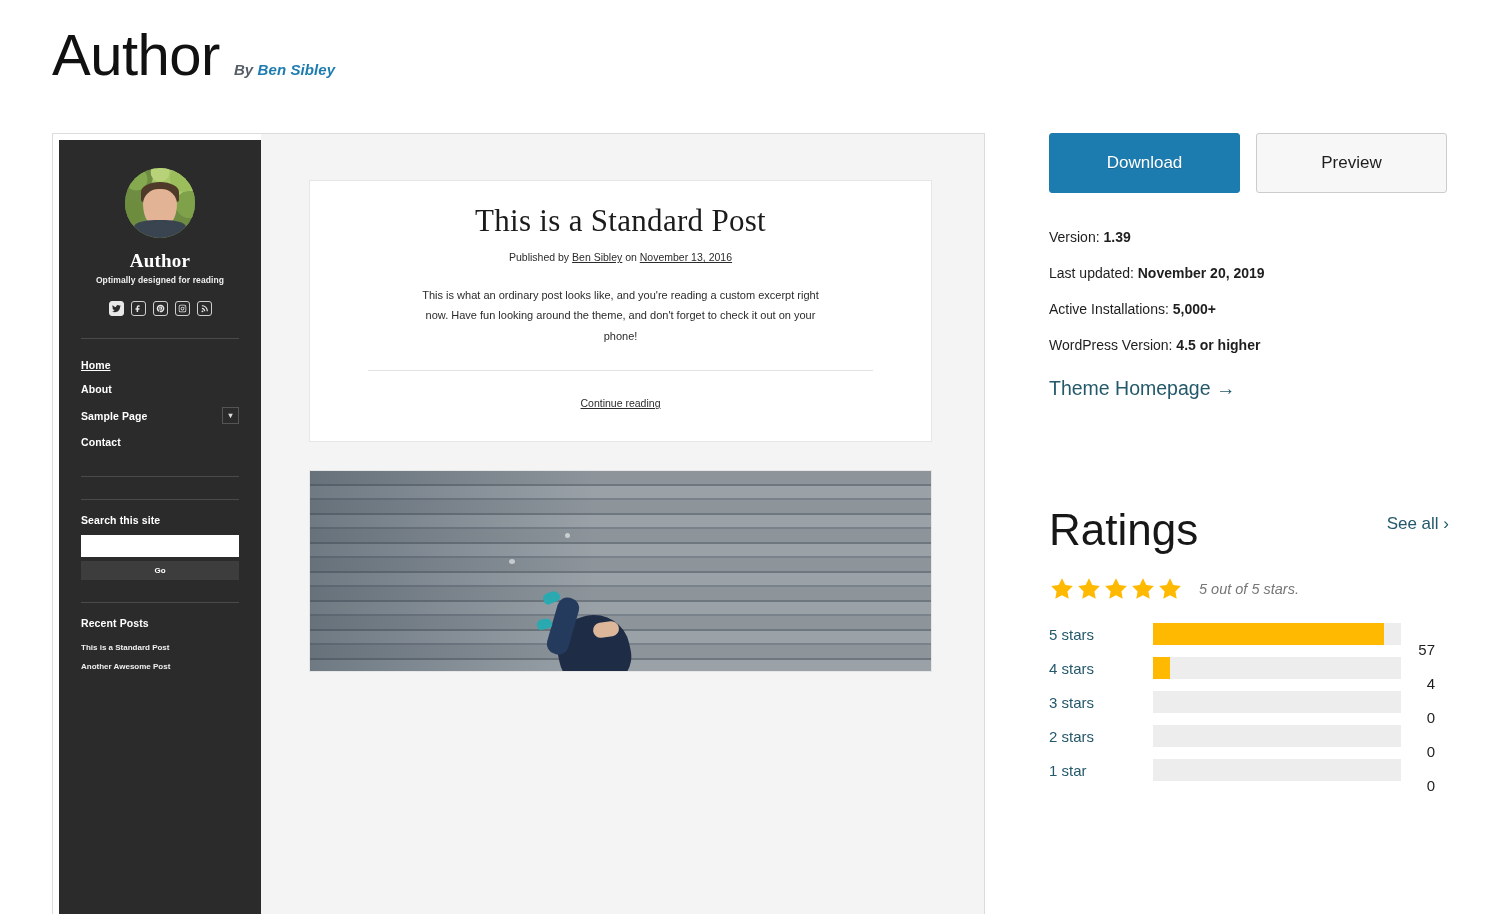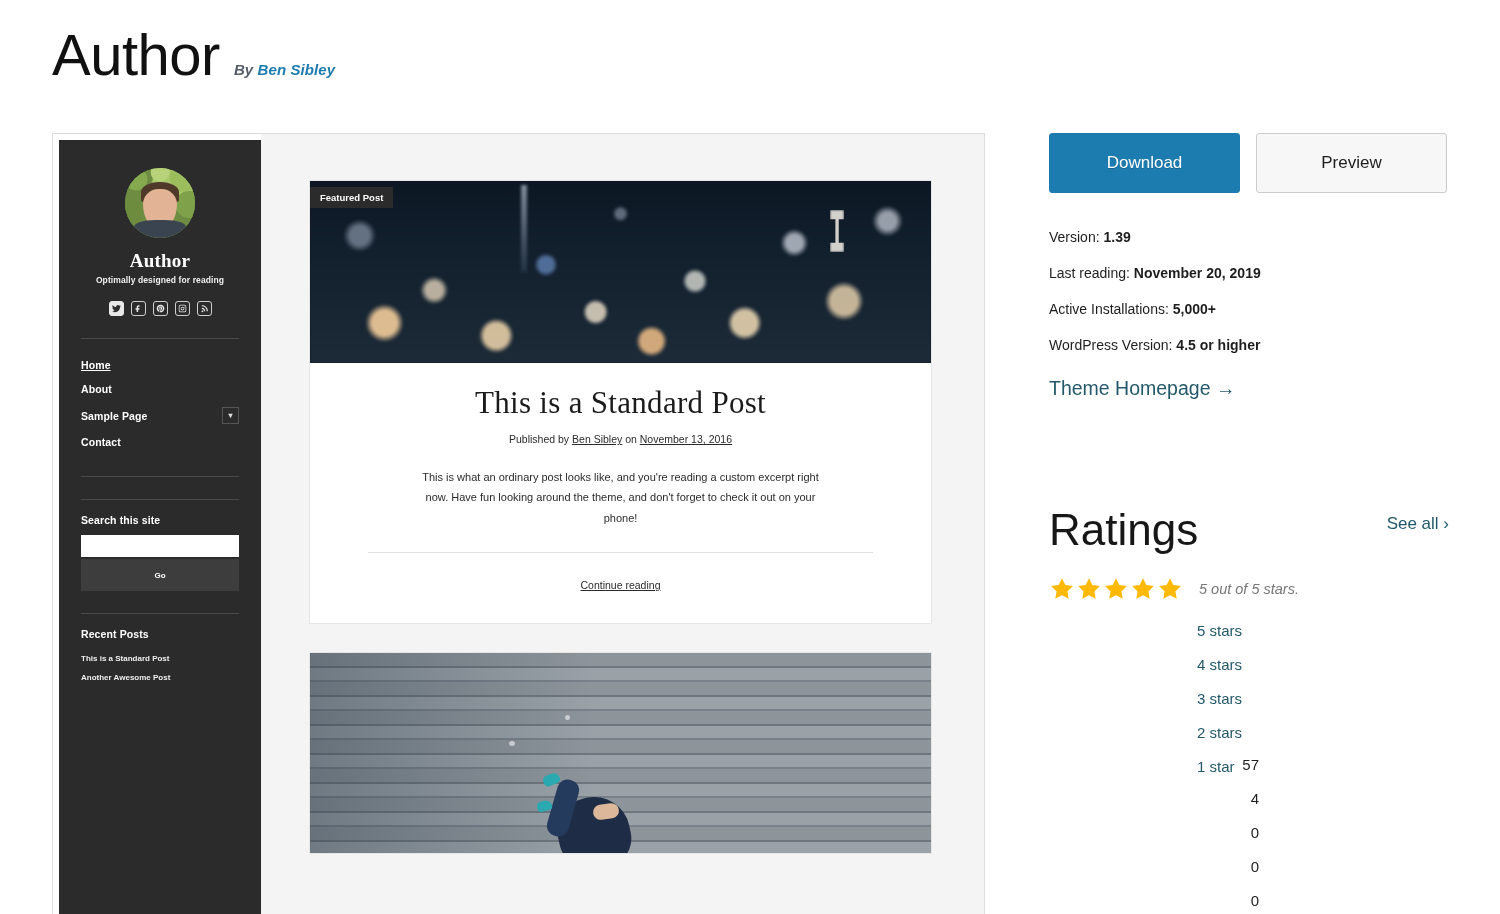--- a/index.html
+++ b/index.html
@@ -168,21 +168,21 @@
     line-height: 1.75;
     color: #e6e6e6;
     font-weight: 600;
   }
   .search-input {
     width: 100%; height: 22px;
     background: #fff; border: none; outline: none;
     margin-bottom: 2px;
   }
   .search-go {
-    width: 100%; height: 32px;
+    width: 100%; height: 19px;
     background: #3d3d3d;
     border: none;
     color: #fff;
     font-size: 8px;
     font-weight: 700;
     cursor: pointer;
   }
   .recent-list { list-style:none; margin:0; padding:0; }
   .recent-list li {
     font-size: 8px;
@@ -392,21 +392,20 @@
     font-size: 14.5px;
     font-style: italic;
     color: #777777;
   }
   .bars { margin-top: 20px; }
   .bar-row {
     display: flex;
     align-items: center;
     height: 24px;
     margin-bottom: 10px;
-    flex-direction: column;
   }
   .bar-label {
     width: 104px;
     flex: 0 0 104px;
     font-size: 15px;
     color: #24596b;
     text-decoration: none;
   }
   .bar-track {
     flex: 1;
@@ -518,26 +517,20 @@
       <ul class="recent-list">
         <li>This is a Standard Post</li>
         <li>Another Awesome Post</li>
       </ul>
     </div>
   </div>
 
   <div class="theme-content-col">
 
     <article class="post-card">
-      <div class="post-thumb">
-        <div class="bokeh"></div>
-        <div class="bokeh-tower"></div>
-        <div class="bokeh-sign"></div>
-        <span class="featured-badge">Featured Post</span>
-      </div>
       <div class="post-body">
         <h2 class="post-title">This is a Standard Post</h2>
         <div class="post-meta">
           <span>Published by </span><a href="#">Ben Sibley</a><span> on </span><a href="#">November 13, 2016</a>
         </div>
         <p class="post-excerpt">This is what an ordinary post looks like, and you're reading a custom excerpt right now. Have fun looking around the theme, and don't forget to check it out on your phone!</p>
         <div class="post-rule"></div>
         <a class="continue-link" href="#">Continue reading</a>
       </div>
     </article>
@@ -564,21 +557,21 @@
     <button class="btn btn-download">Download</button>
     <button class="btn btn-preview">Preview</button>
   </div>
 
   <div class="meta-list">
     <div class="meta-row">
       <span>Version:</span>
       <span class="val">1.39</span>
     </div>
     <div class="meta-row">
-      <span>Last reading:</span>
+      <span>Last updated:</span>
       <span class="val">November 20, 2019</span>
     </div>
     <div class="meta-row">
       <span>Active Installations:</span>
       <span class="val">5,000+</span>
     </div>
     <div class="meta-row">
       <span>WordPress Version:</span>
       <span class="val">4.5 or higher</span>
     </div>

